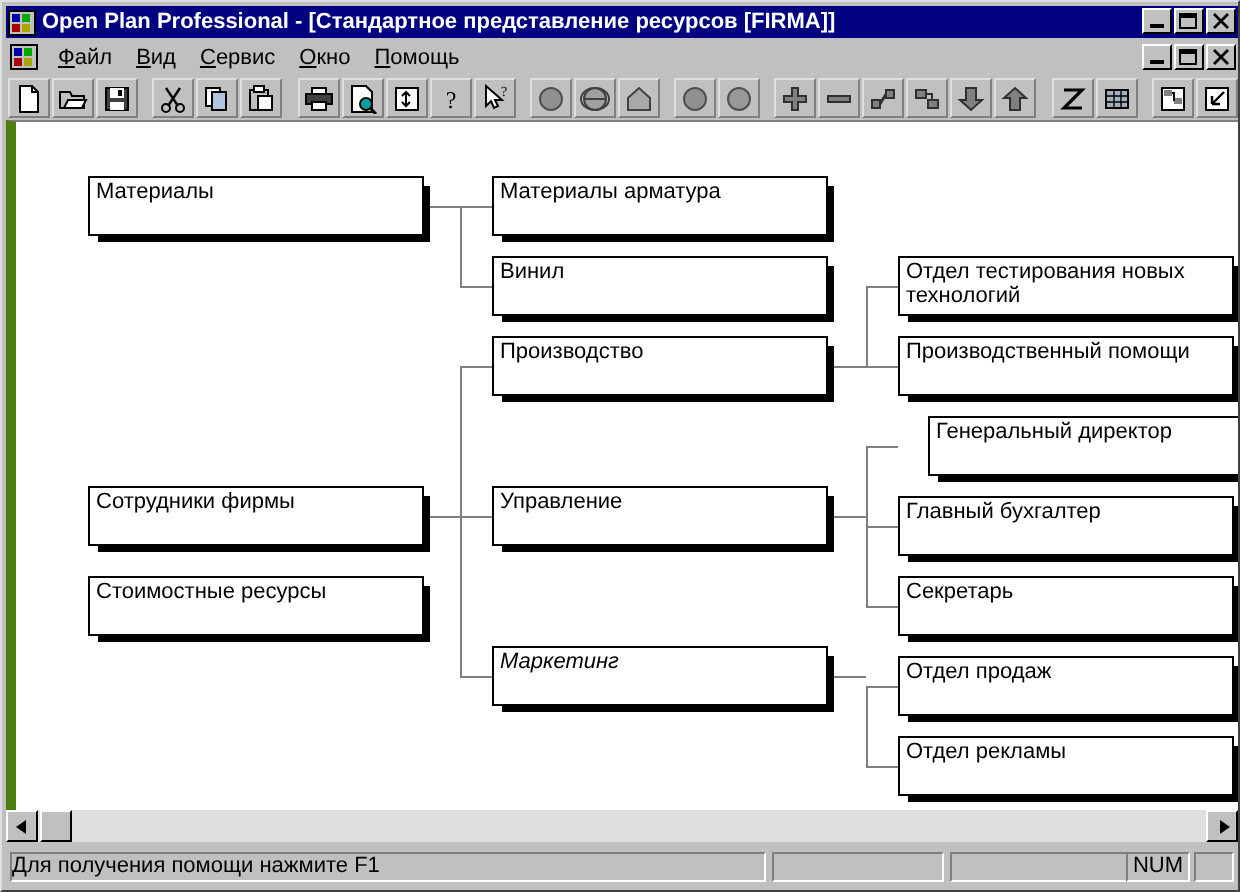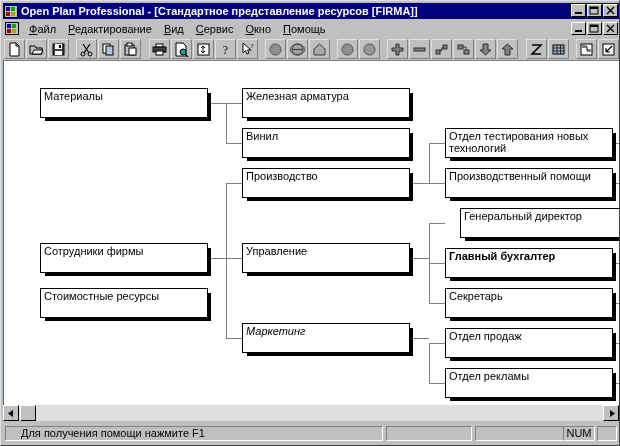--- a/index.html
+++ b/index.html
@@ -57,21 +57,21 @@
   .tool{width:21px;height:20px;margin-left:1px;
         border-left:1px solid #dfdfdf;border-top:1px solid #dfdfdf;
         border-right:1px solid #808080;border-bottom:1px solid #808080;
         background:#c0c0c0;box-sizing:border-box;position:relative;
         display:flex;align-items:center;justify-content:center;}
   .tool svg{display:block;}
 
   
   .client{position:absolute;left:2px;top:59px;width:616px;height:345px;
           background:#ffffff;overflow:hidden;
-          border-left:1px solid #4d7c0f;border-top:1px solid #808080;
+          border-left:5px solid #4d7c0f;border-top:1px solid #808080;
           box-sizing:border-box;}
   .canvas{position:absolute;left:0;top:0;width:614px;height:343px;}
 
   .node{position:absolute;background:#ffffff;border:1px solid #000;
         box-sizing:border-box;}
   .node .lbl{position:absolute;left:3px;top:1px;font-size:11px;color:#000;
              line-height:12px;white-space:pre-line;}
   .node .sh-r{position:absolute;right:-4px;top:4px;width:4px;bottom:-4px;background:#000;}
   .node .sh-b{position:absolute;left:4px;right:-4px;bottom:-4px;height:4px;background:#000;}
 
@@ -92,21 +92,21 @@
             box-sizing:border-box;}
   .sb-track{position:absolute;left:33px;top:0;right:17px;height:16px;background:#dfdfdf;}
 
   
   .statusbar{position:absolute;left:2px;top:423px;width:616px;height:19px;
              background:#c0c0c0;}
   .sb-panel{position:absolute;top:2px;height:15px;background:#c0c0c0;
             border-left:1px solid #808080;border-top:1px solid #808080;
             border-right:1px solid #fff;border-bottom:1px solid #fff;
             box-sizing:border-box;font-size:11px;color:#000;
-            padding-left:15px;line-height:13px;white-space:nowrap;overflow:hidden;}
+            padding-left:0;line-height:13px;white-space:nowrap;overflow:hidden;}
 </style>
 </head>
 <body>
 
 <div class="app">
 
   <div class="titlebar">
     <div class="title-icon">
       <div class="q1"></div>
         <div class="q2"></div>
@@ -131,21 +131,20 @@
   </div>
 
   <div class="menubar">
     <div class="doc-icon">
       <div class="q1"></div>
         <div class="q2"></div>
         <div class="q3"></div>
         <div class="q4"></div>
     </div>
     <div class="menu-item"><u>Ф</u><span>айл</span></div>
-    <div class="menu-item"><u>Р</u><span>едактирование</span></div>
     <div class="menu-item"><u>В</u><span>ид</span></div>
     <div class="menu-item"><u>С</u><span>ервис</span></div>
     <div class="menu-item"><u>О</u><span>кно</span></div>
     <div class="menu-item"><u>П</u><span>омощь</span></div>
 
     <div class="doc-btns">
       <div class="tbtn min"></div>
       <div class="tbtn">
         <svg width="13" height="11" viewBox="0 0 13 11">
           <rect x="2" y="2" width="8" height="7" fill="none" stroke="#000" stroke-width="1"></rect>
@@ -381,21 +380,21 @@
         <div class="conn" style="left: 609px; top: 202px; width: 11px; height: 1px;"></div>
         <div class="conn" style="left: 609px; top: 242px; width: 11px; height: 1px;"></div>
         <div class="conn" style="left: 609px; top: 282px; width: 11px; height: 1px;"></div>
         <div class="conn" style="left: 609px; top: 322px; width: 11px; height: 1px;"></div>
         <div class="node" style="left: 36px; top: 27px; width: 168px; height: 30px;">
           <div class="lbl">Материалы</div>
           <div class="sh-r"></div>
           <div class="sh-b"></div>
         </div>
         <div class="node" style="left: 238px; top: 27px; width: 168px; height: 30px;">
-          <div class="lbl">Железная арматура</div>
+          <div class="lbl">Материалы арматура</div>
           <div class="sh-r"></div>
           <div class="sh-b"></div>
         </div>
         <div class="node" style="left: 238px; top: 67px; width: 168px; height: 30px; padding-left: 20px;">
           <div class="lbl">Винил</div>
           <div class="sh-r"></div>
           <div class="sh-b"></div>
         </div>
         <div class="node" style="left: 441px; top: 67px; width: 168px; height: 30px;">
           <div class="lbl">Отдел тестирования новых
@@ -421,21 +420,21 @@
         <div class="node" style="left: 36px; top: 182px; width: 168px; height: 30px;">
           <div class="lbl">Сотрудники фирмы</div>
           <div class="sh-r"></div>
           <div class="sh-b"></div>
         </div>
         <div class="node" style="left: 238px; top: 182px; width: 168px; height: 30px;">
           <div class="lbl">Управление</div>
           <div class="sh-r"></div>
           <div class="sh-b"></div>
         </div>
-        <div class="node" style="left: 441px; top: 187px; width: 168px; height: 30px; font-weight: bold;">
+        <div class="node" style="left: 441px; top: 187px; width: 168px; height: 30px;">
           <div class="lbl">Главный бухгалтер</div>
           <div class="sh-r"></div>
           <div class="sh-b"></div>
         </div>
         <div class="node" style="left: 36px; top: 227px; width: 168px; height: 30px;">
           <div class="lbl">Стоимостные ресурсы</div>
           <div class="sh-r"></div>
           <div class="sh-b"></div>
         </div>
         <div class="node" style="left: 441px; top: 227px; width: 168px; height: 30px; padding-left: 40px;">

